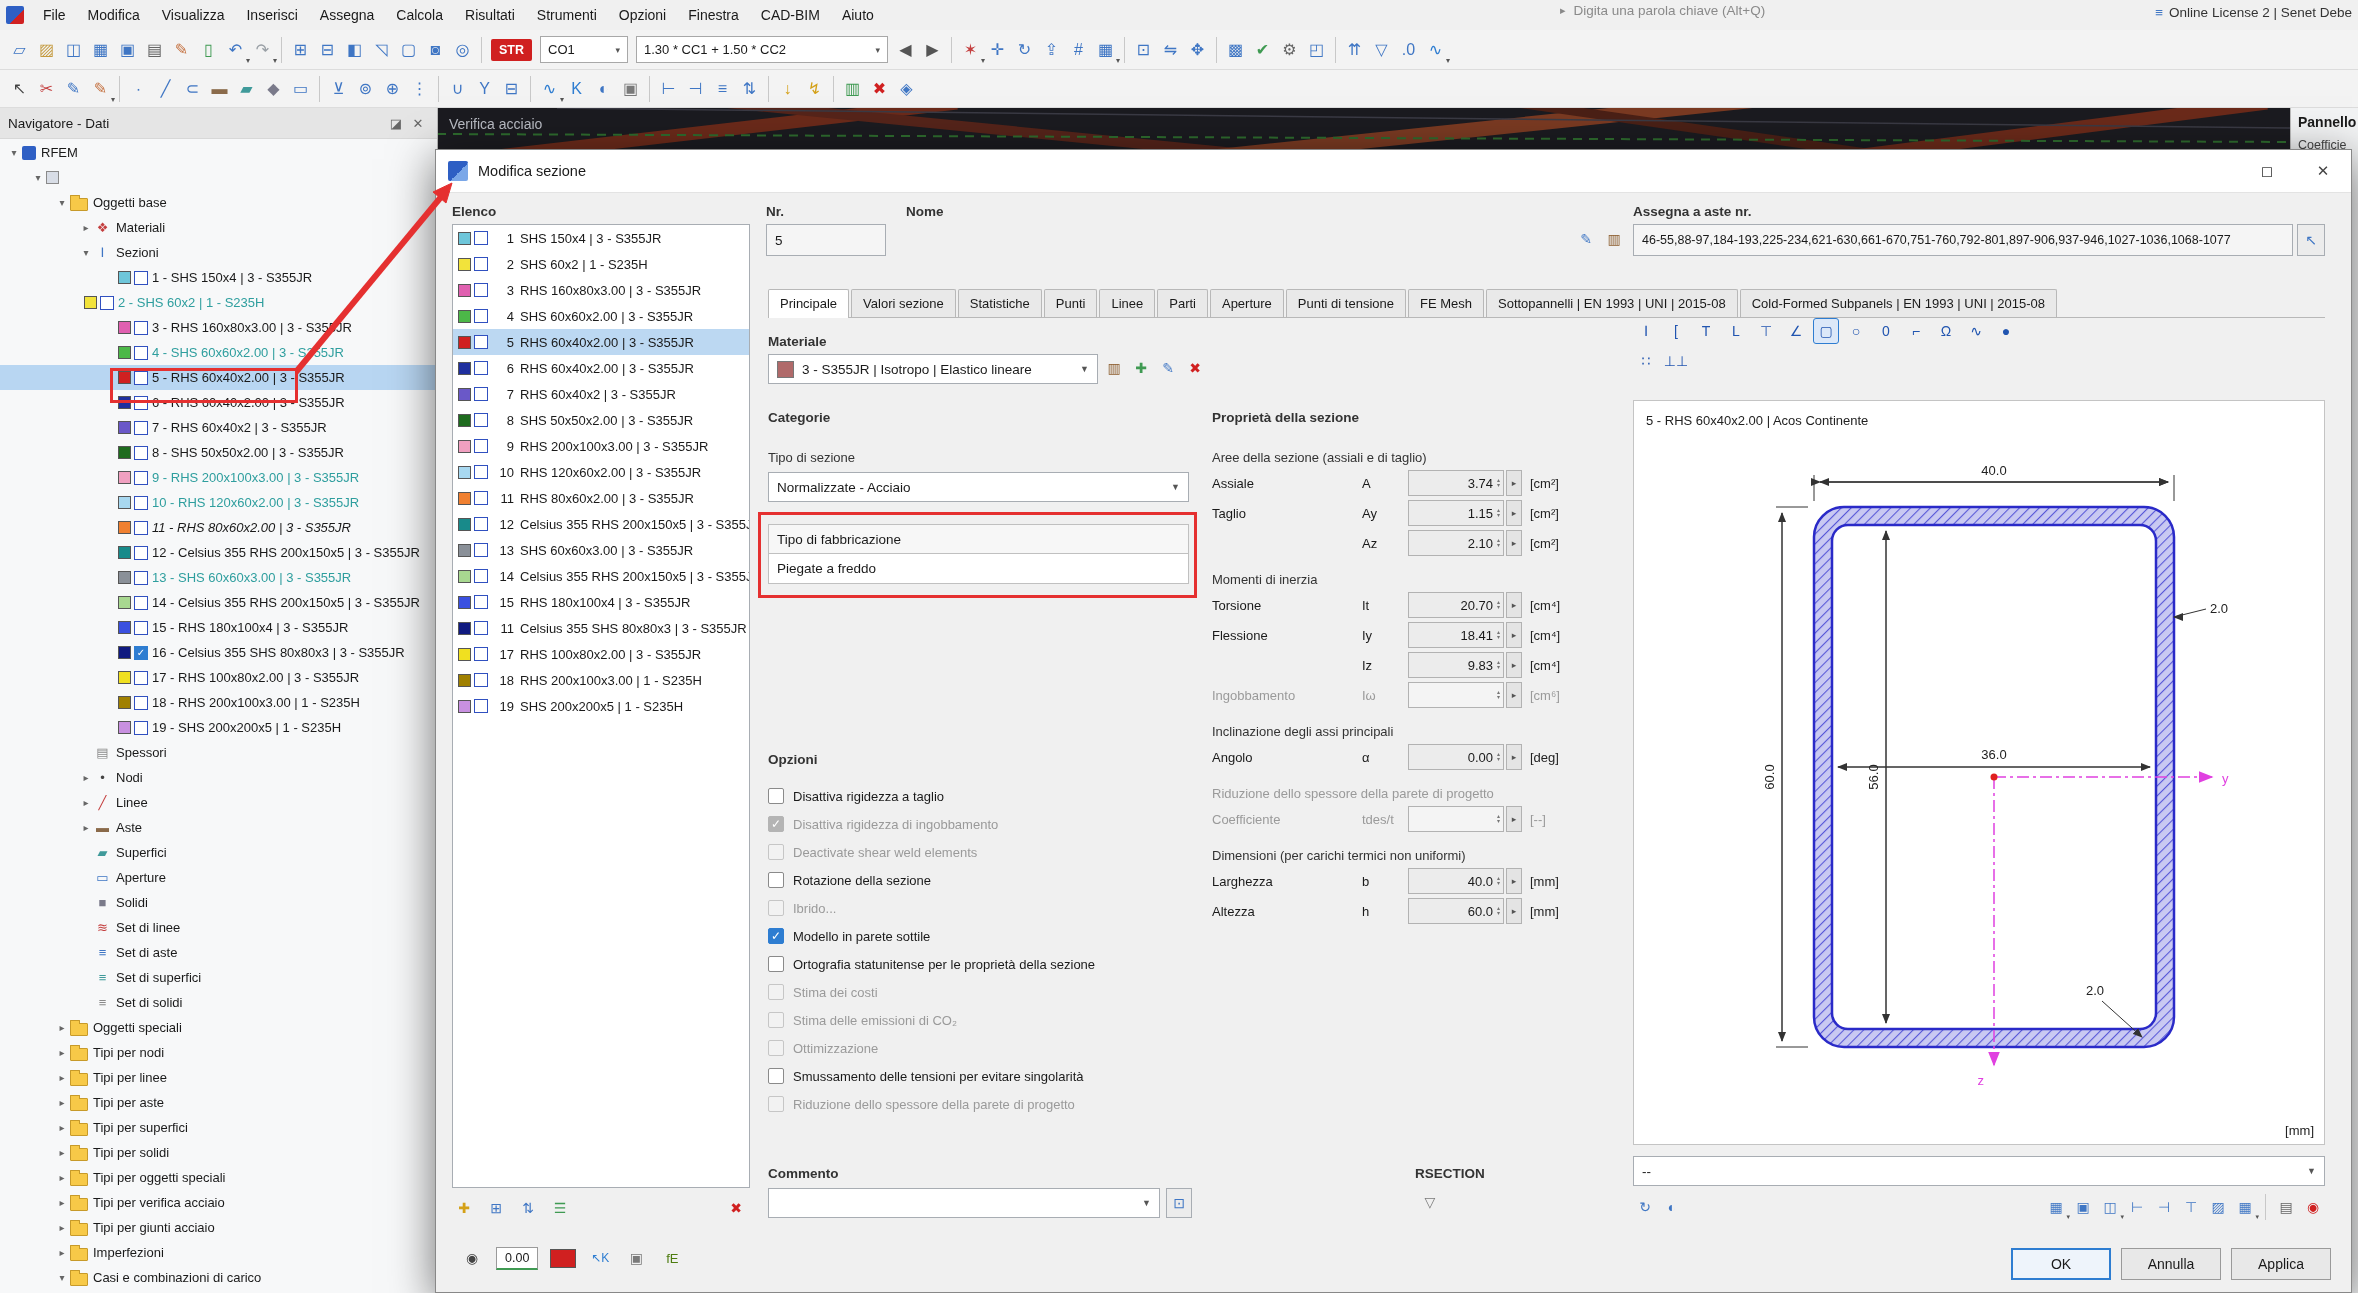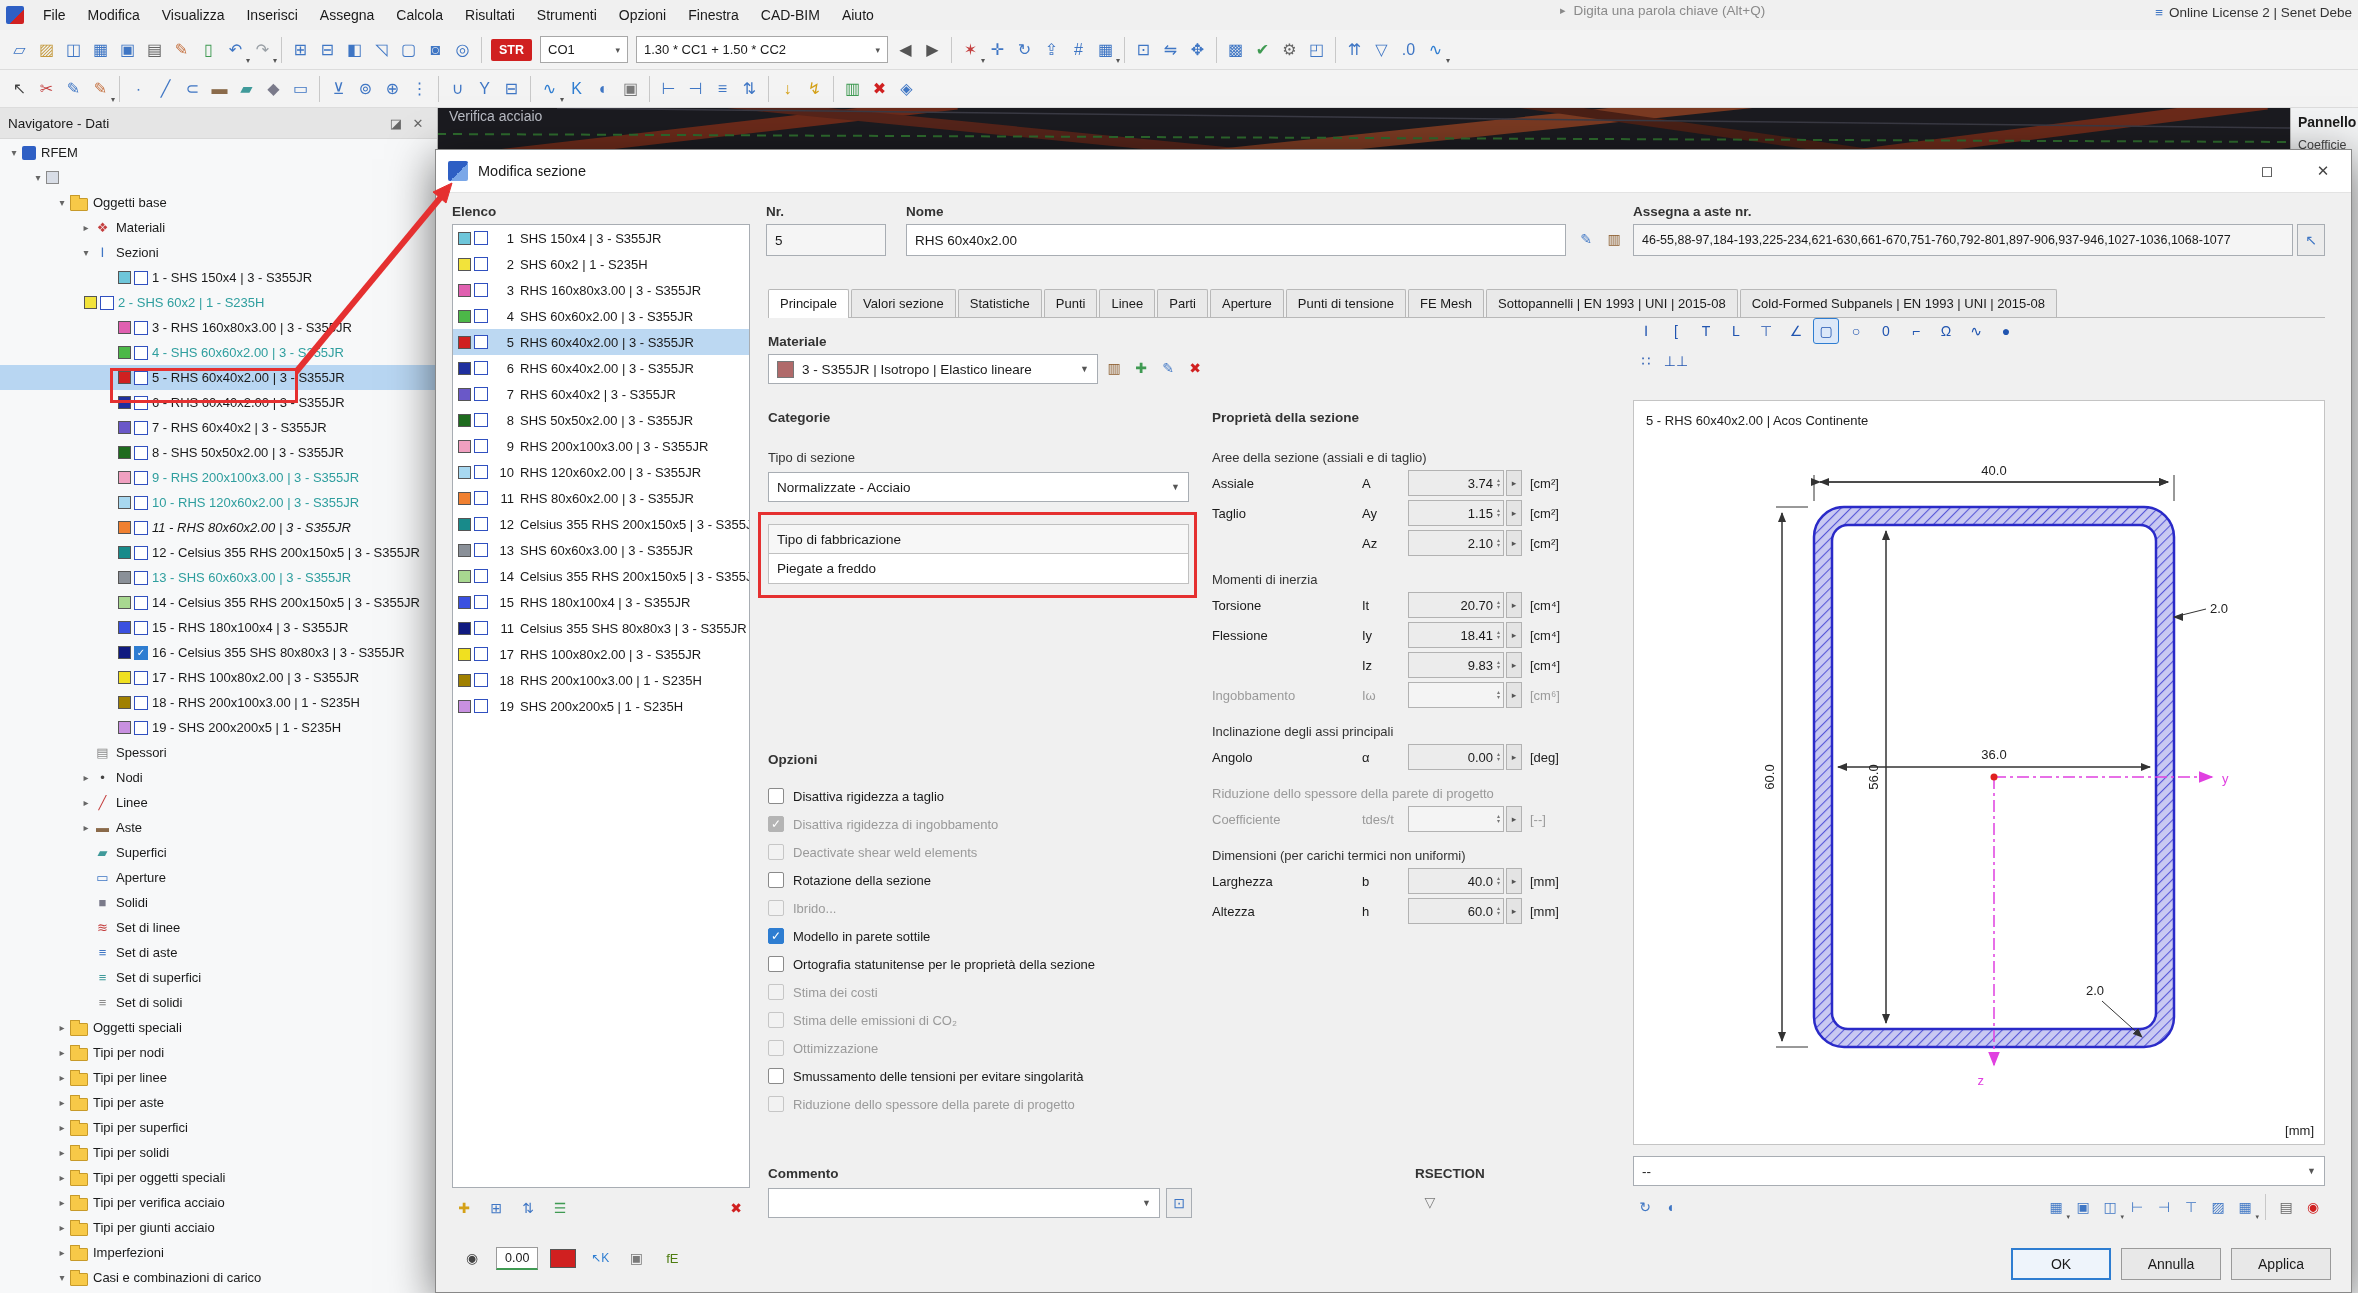--- a/index.html
+++ b/index.html
@@ -38,21 +38,21 @@
   .ic-folder:before{content:"";position:absolute;top:-4px;left:-1px;width:8px;height:3px;background:#f7c948;border:1px solid #c79a2a;border-bottom:none;border-radius:1px 1px 0 0}
   .ic-rfem{width:14px;height:14px;background:#2e5fc4;border-radius:2px}
   .ic-model{width:13px;height:13px;background:#d8dde6;border:1px solid #8a8a8a;box-sizing:border-box}
   .tsw{width:13px;height:13px;border:1px solid #555;flex:none;margin-right:3px;box-sizing:border-box}
   .tbox{width:14px;height:14px;border:1px solid #3050c0;background:#fff;flex:none;margin-right:4px;
     font-size:10px;line-height:12px;text-align:center;color:#fff;box-sizing:border-box}
   .tbox.checked{background:#2e7dd1;border-color:#2e7dd1}
   .tglyph{width:17px;text-align:center;font-size:13px}
   
   #viewport{position:absolute;left:437px;top:108px;right:0;bottom:0;background:#1b1b20;z-index:1}
-  #vptitle{position:absolute;left:12px;top:0;color:#b9bcc4;font-size:14px}
+  #vptitle{position:absolute;left:12px;top:8px;color:#b9bcc4;font-size:14px}
   #pannello{position:absolute;left:2290px;top:108px;width:68px;bottom:0;background:#f2f3f4;border-left:1px solid #bbb;z-index:2;overflow:hidden;padding:6px 0 0 7px;box-sizing:border-box}
   #pannello .pt{font-weight:bold;font-size:14px;white-space:nowrap}
   #pannello .ps{font-size:12.5px;color:#444;white-space:nowrap;margin-top:8px}
   
   #dialog{position:absolute;left:435px;top:149px;width:1917px;height:1144px;background:#f0f0f0;
     border:1px solid #888;box-sizing:border-box;box-shadow:0 10px 42px rgba(0,0,0,.55);z-index:10}
   #dlgTitlebar{position:absolute;left:0;top:0;right:0;height:42px;background:#fff;border-bottom:1px solid #e3e3e3;
     display:flex;align-items:center;padding-left:12px}
   .dlg-appicon{width:20px;height:20px;background:linear-gradient(135deg,#2e5fc4 55%,#7aa7e8 55%);border-radius:2px;margin-right:10px}
   #dlgTitlebar .ttl{font-size:14.5px}
@@ -814,23 +814,20 @@
         <span>✖</span>
       </div>
     </div>
 
   <div class="grp-label" style="left:330px;top:54px">Nr.</div>
   <div class="input gray" style="left:330px;top:74px;width:120px;height:32px">
     <span>5</span>
   </div>
 
   <div class="grp-label" style="left:470px;top:54px">Nome</div>
-  <div class="input" style="left:470px;top:74px;width:660px;height:32px">
-    <span>RHS 60x40x2.00</span>
-  </div>
   <div id="nomeIcons">
       <div class="sm-icon" style="color: rgb(63, 118, 196);">
         <span>✎</span>
       </div>
       <div class="sm-icon" style="color: rgb(138, 90, 42);">
         <span>▥</span>
       </div>
     </div>
 
   <div class="grp-label" style="left:1197px;top:54px">Assegna a aste nr.</div>

